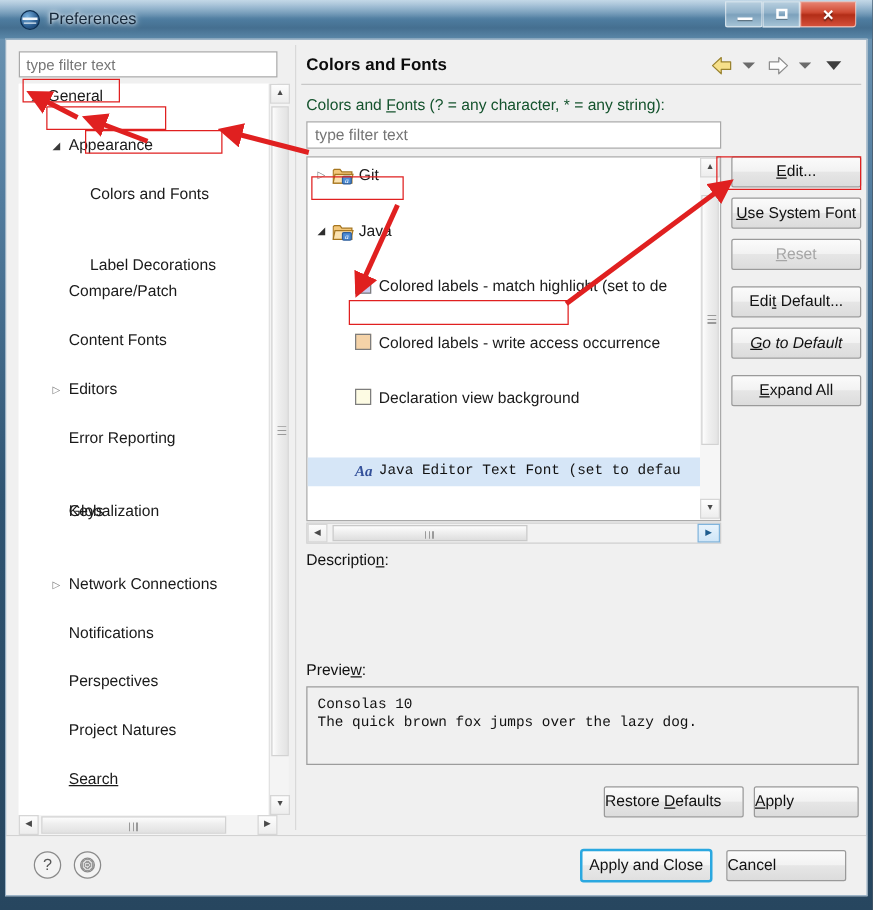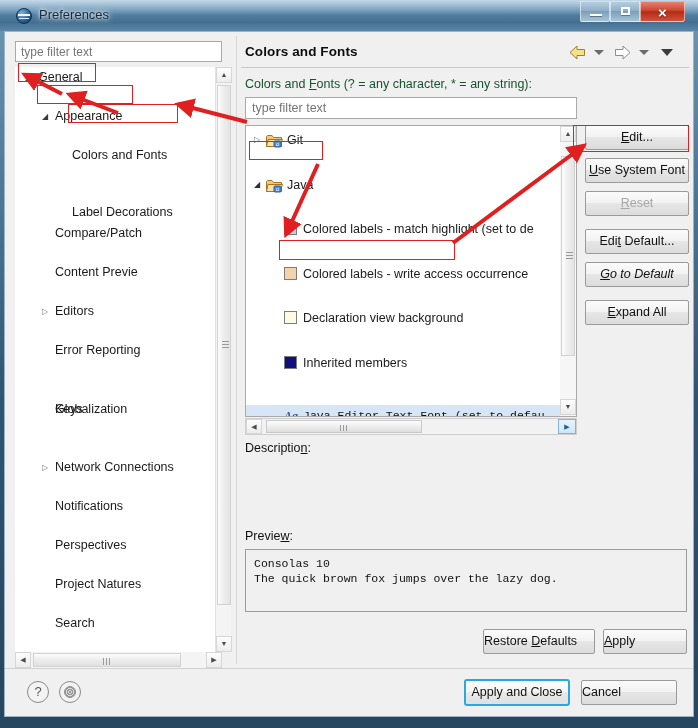--- a/index.html
+++ b/index.html
@@ -649,21 +649,21 @@
             <div class="tree-row" style="top: 39px;">
               <span class="lbl" style="left: 56px;">Colors and Fonts</span>
             </div>
             <div class="tree-row" style="top: 76px;">
               <span class="lbl" style="left: 56px;">Label Decorations</span>
             </div>
             <div class="tree-row" style="top: 78px;">
               <span class="lbl" style="left: 39px;">Compare/Patch</span>
             </div>
             <div class="tree-row" style="top: 97.5px;">
-              <span class="lbl" style="left: 39px;">Content Previe</span>
+              <span class="lbl" style="left: 39px;">Content Fonts</span>
             </div>
             <div class="tree-row" style="top: 117px;">
               <span class="twisty" style="left: 23px;">▷</span>
               <span class="lbl" style="left: 39px;">Editors</span>
             </div>
             <div class="tree-row" style="top: 136.5px;">
               <span class="lbl" style="left: 39px;">Error Reporting</span>
             </div>
             <div class="tree-row" style="top: 175.5px;">
               <span class="lbl" style="left: 39px;">Keys</span>
@@ -678,21 +678,21 @@
             <div class="tree-row" style="top: 214.5px;">
               <span class="lbl" style="left: 39px;">Notifications</span>
             </div>
             <div class="tree-row" style="top: 234px; padding-left: 12px;">
               <span class="lbl" style="left: 39px;">Perspectives</span>
             </div>
             <div class="tree-row" style="top: 253.5px;">
               <span class="lbl" style="left: 39px;">Project Natures</span>
             </div>
             <div class="tree-row" style="top: 273px;">
-              <span class="lbl" style="left: 39px;">Search</span>
+              <span class="lbl" style="left: 39px; text-decoration: underline;">Search</span>
             </div>
           </div>
       </div>
 
       <div id="left-vscroll">
         <div class="sb-arrow" style="top:0">▲</div>
         <div class="sb-thumb">
           <div class="grip"></div>
         </div>
         <div class="sb-arrow" style="top:569px">▼</div>
@@ -767,25 +767,21 @@
               <span class="cf-name indented">Colored labels - match highlight (set to de</span>
             </div>
             <div class="cf-row" style="top: 66.9px;">
               <span class="cf-swatch" style="background: rgb(245, 211, 168);"></span>
               <span class="cf-name indented">Colored labels - write access occurrence</span>
             </div>
             <div class="cf-row" style="top: 89.2px;">
               <span class="cf-swatch" style="background: rgb(253, 251, 227);"></span>
               <span class="cf-name indented">Declaration view background</span>
             </div>
-            <div class="cf-row" style="top: 111.5px;">
-              <span class="cf-swatch" style="background: rgb(16, 16, 124);"></span>
-              <span class="cf-name indented">Inherited members</span>
-            </div>
-            <div class="cf-row mono selected" style="top: 142px;">
+            <div class="cf-row mono selected" style="top: 126px;">
               <span class="cf-aa">Aa</span>
               <span class="cf-name indented">Java Editor Text Font (set to defau</span>
             </div>
           </div>
         <div id="cf-vscroll">
           <div class="sb-arrow" style="top:0">▲</div>
           <div class="sb-thumb">
             <div class="grip"></div>
           </div>
           <div class="sb-arrow" style="top:273px">▼</div>

